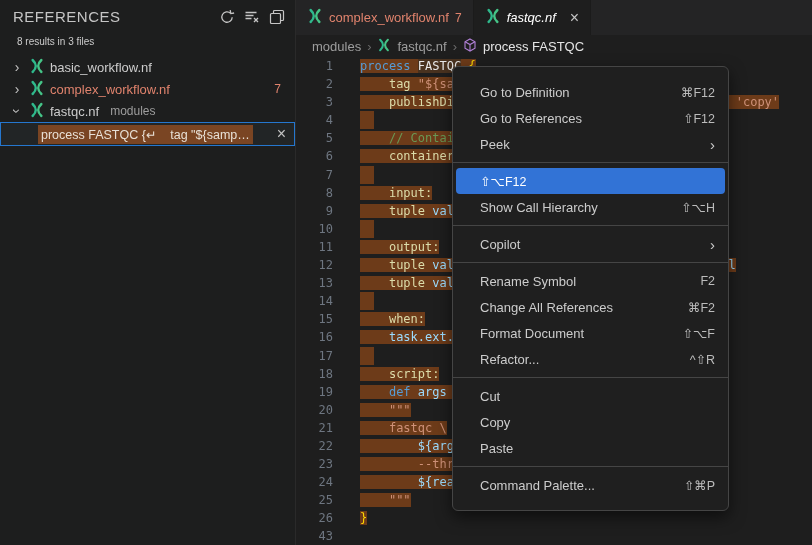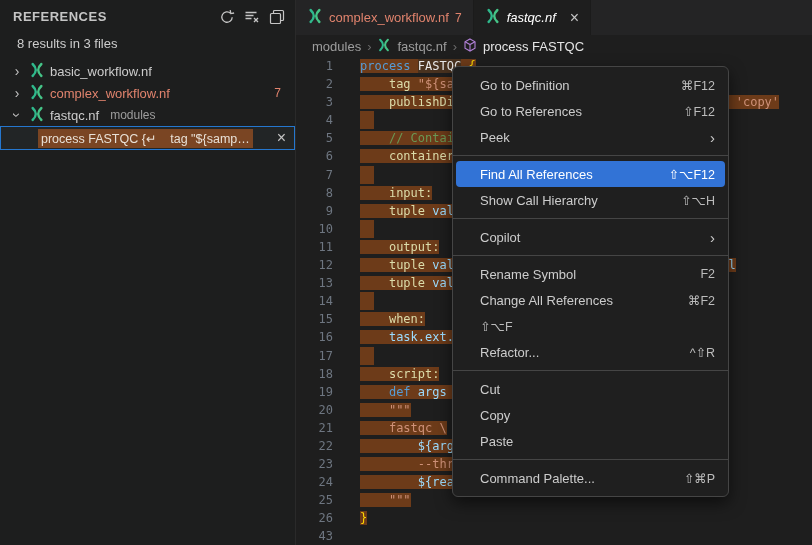--- a/index.html
+++ b/index.html
@@ -3,24 +3,24 @@
 <meta charset="utf-8">
 <style>
   html,body{margin:0;padding:0;width:812px;height:545px;overflow:hidden;background:#1e1e1e;
     font-family:"Liberation Sans","DejaVu Sans",sans-serif;}
   .app{position:relative;width:812px;height:545px;overflow:hidden;background:#1e1e1e;}
 
   
   .sidebar{position:absolute;left:0;top:0;width:296px;height:100%;background:#1d1e1e;
     border-right:1px solid #2a2a2a;box-sizing:border-box;}
   .panel-header{display:flex;align-items:center;height:33px;padding:0 10px 0 13px;}
-  .panel-title{flex:1;font-size:13px;color:#c5c5c5;letter-spacing:.5px;font-weight:bold;}
+  .panel-title{flex:1;font-size:15px;color:#c5c5c5;letter-spacing:.5px;}
   .panel-actions{display:flex;gap:9px;align-items:center;}
   .panel-actions svg{display:block;}
-  .summary{padding:3px 0 9px 17px;font-size:13px;color:#cccccc;}
+  .summary{padding:3px 0 9px 17px;font-size:10px;color:#cccccc;}
   .tree-row{display:flex;align-items:center;height:22px;padding-left:10px;font-size:13px;color:#cccccc;gap:5px;}
   .chev{width:14px;text-align:center;color:#c5c5c5;font-size:14px;line-height:14px;display:inline-block;}
   .chev.expanded{transform:rotate(90deg);}
   .tree-label.err{color:#e0836d;}
   .tree-desc{color:#9d9d9d;font-size:12px;margin-left:6px;}
   .tree-badge{margin-left:auto;margin-right:14px;color:#e0836d;font-size:12px;}
   .result-row{height:24px;display:flex;align-items:center;padding-left:37px;padding-right:8px;
     border:1px solid #2577cf;background:#222526;box-sizing:border-box;}
   .snippet{background:#7a4523;color:#e8e0d6;font-size:12.5px;padding:2px 3px;white-space:pre;
     overflow:hidden;max-width:228px;}
@@ -50,21 +50,21 @@
   .lc{white-space:pre;}
   .hl{background:#6d3b19;}
   .stub{display:inline-block;width:14px;height:18.1px;background:#6d3b19;vertical-align:top;}
   .tk-kw{color:#569cd6;text-align:center;}  .tk-fn{color:#dcdcaa;}  .tk-str{color:#ce9178;}
   .tk-cmt{color:#6a9955;} .tk-var{color:#9cdcfe;margin-top:40px;} .tk-pln{color:#d4d4d4;}
   .tk-brc{color:#ffd700;} .tk-proc{color:#e8e8e8;background:#49321f;}
 
   
   .menu{position:absolute;left:452px;top:66px;width:277px;box-sizing:border-box;
     background:#1f1f1f;border:1px solid #454545;border-radius:6px;
-    box-shadow:0 6px 16px rgba(0,0,0,.55);padding:5px 0;z-index:20;}
+    box-shadow:0 6px 16px rgba(0,0,0,.55);padding:12px 0;z-index:20;}
   .mi{display:flex;align-items:center;height:26px;padding:0 13px 0 27px;font-size:13px;color:#cccccc;}
   .mi .lab{flex:1;white-space:nowrap;}
   .mi .sc{color:#bcbcbc;font-size:12.5px;white-space:nowrap;}
   .mi .sub{color:#cccccc;font-size:15px;}
   .mi.sel{background:#3273d6;color:#ffffff;border-radius:4px;margin:0 3px;padding:0 10px 0 24px;}
   .mi.sel .sc{color:#ffffff;}
   .msep{height:1px;background:#454545;margin:5px 0;}
 </style>
 </head>
 <body>
@@ -294,21 +294,20 @@
       <div class="mi">
         <span class="lab">Go to References</span>
         <span class="sc">⇧F12</span>
       </div>
       <div class="mi">
         <span class="lab">Peek</span>
         <span class="sub">›</span>
       </div>
       <div class="msep"></div>
       <div class="mi sel">
-        <span class="lab">Find All References</span>
         <span class="sc">⇧⌥F12</span>
       </div>
       <div class="mi">
         <span class="lab">Show Call Hierarchy</span>
         <span class="sc">⇧⌥H</span>
       </div>
       <div class="msep"></div>
       <div class="mi">
         <span class="lab">Copilot</span>
         <span class="sub">›</span>
@@ -316,20 +315,21 @@
       <div class="msep"></div>
       <div class="mi">
         <span class="lab">Rename Symbol</span>
         <span class="sc">F2</span>
       </div>
       <div class="mi">
         <span class="lab">Change All References</span>
         <span class="sc">⌘F2</span>
       </div>
       <div class="mi">
+        <span class="lab">Format Document</span>
         <span class="sc">⇧⌥F</span>
       </div>
       <div class="mi">
         <span class="lab">Refactor...</span>
         <span class="sc">^⇧R</span>
       </div>
       <div class="msep"></div>
       <div class="mi">
         <span class="lab">Cut</span>
       </div>

